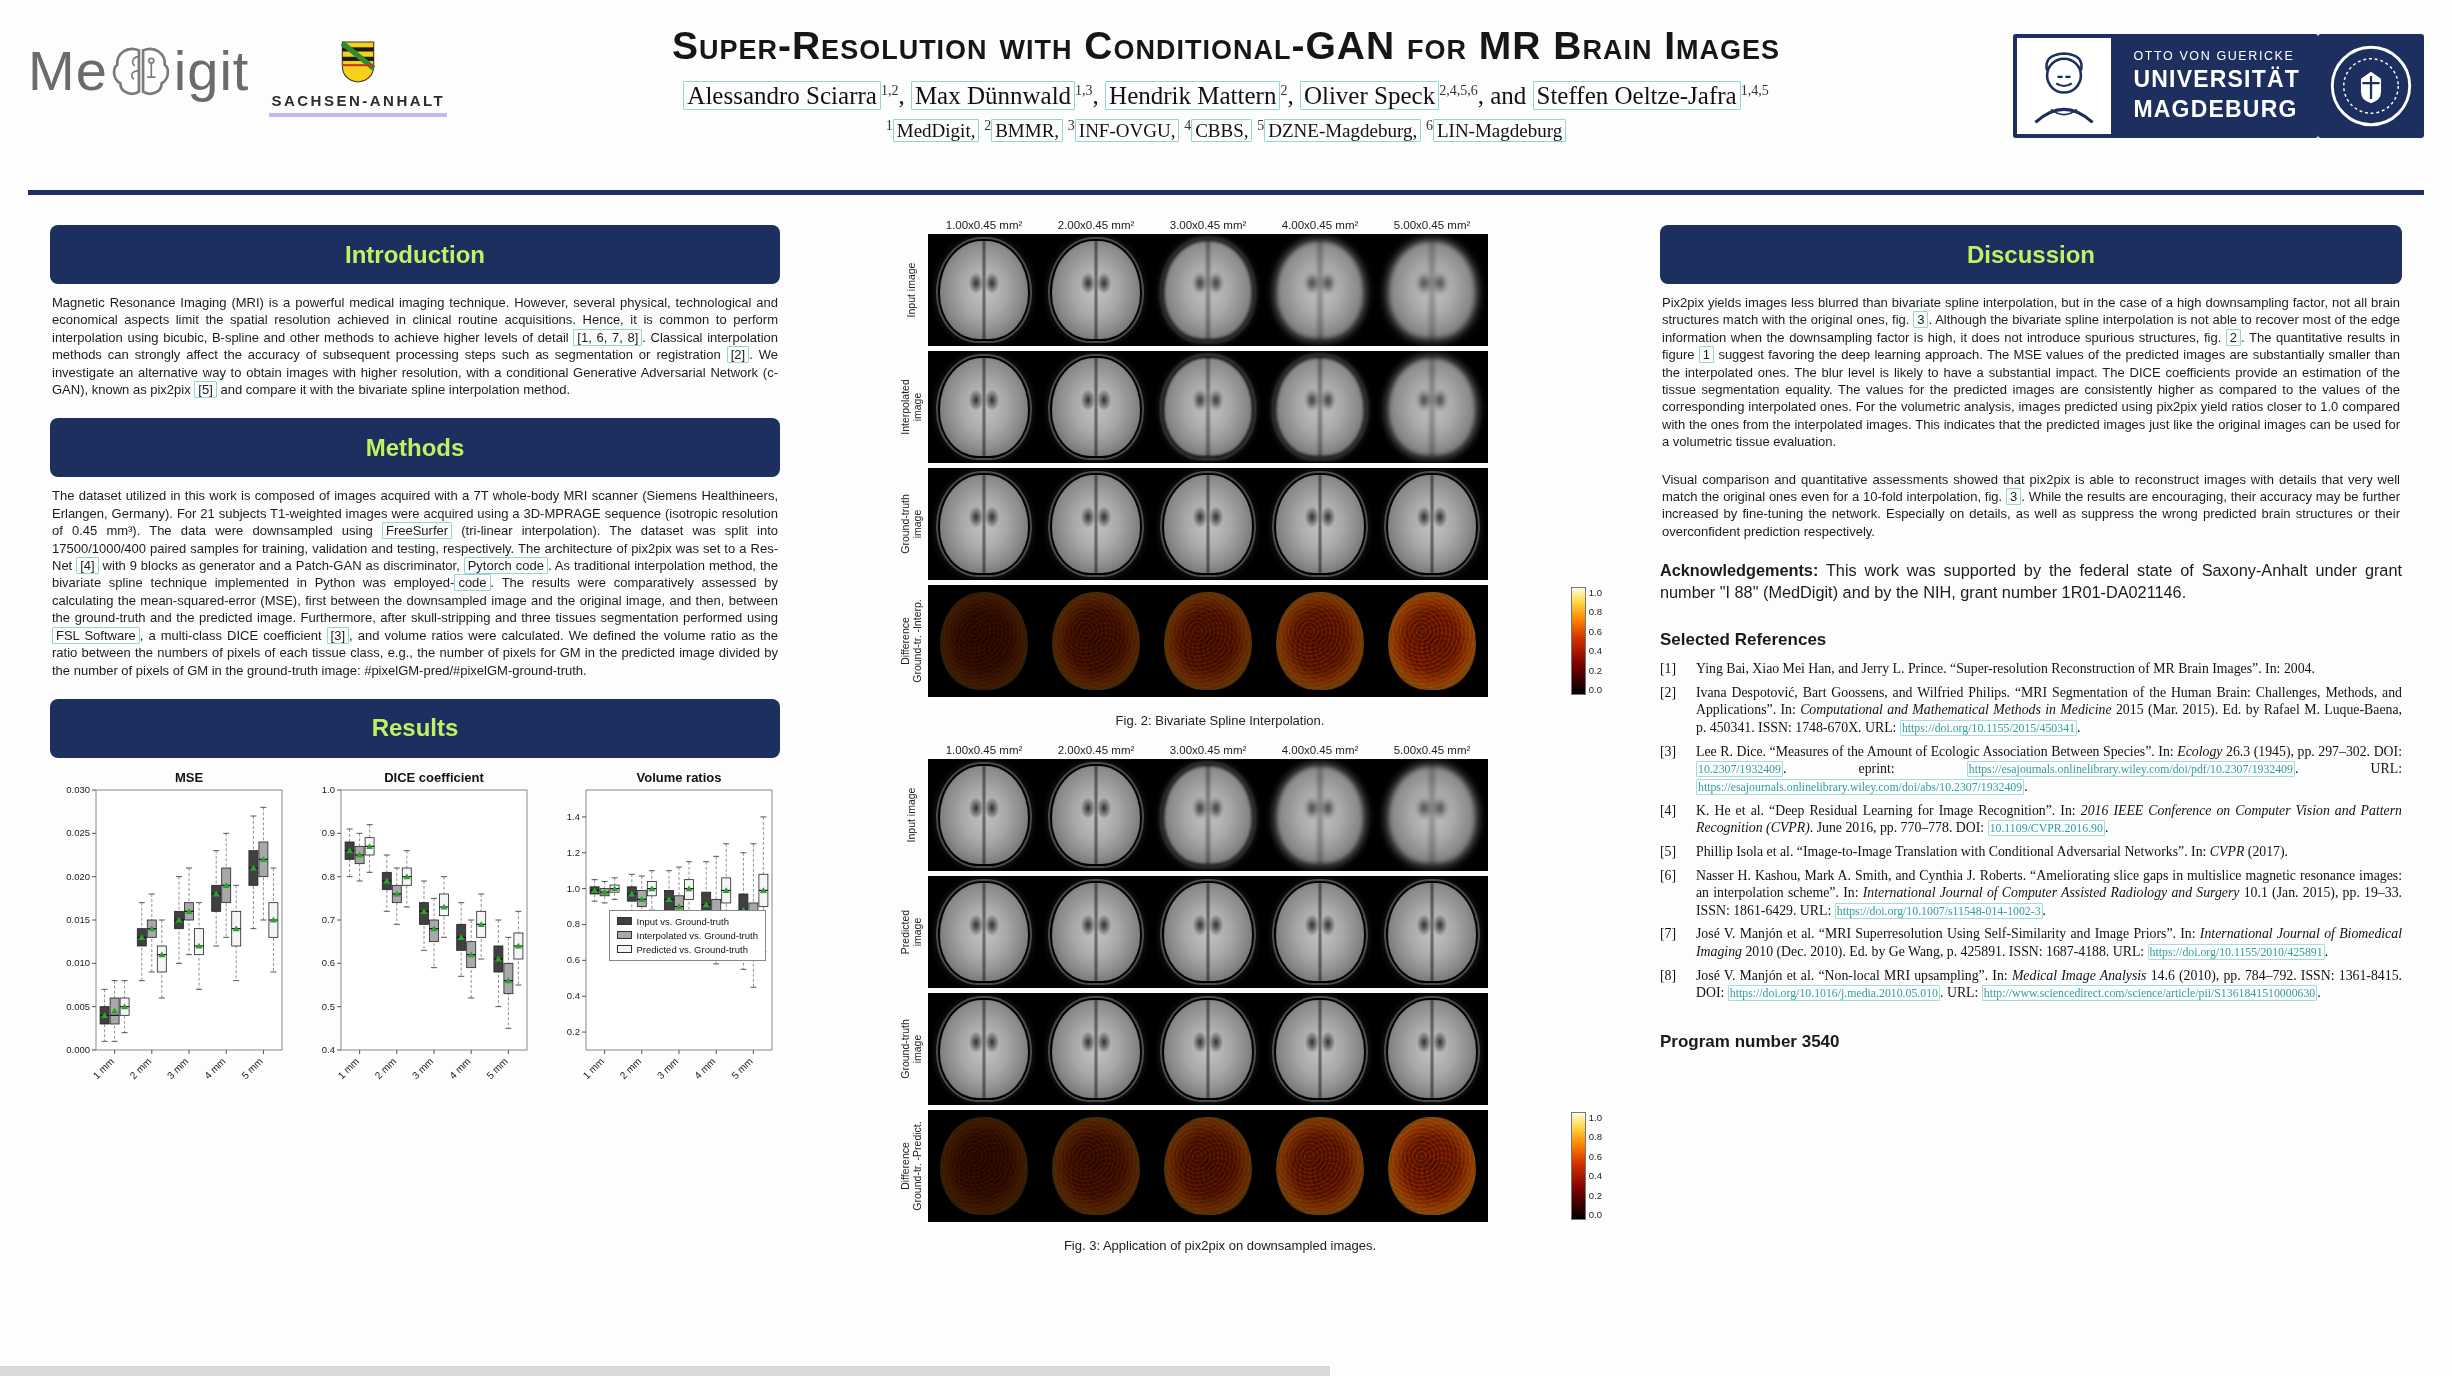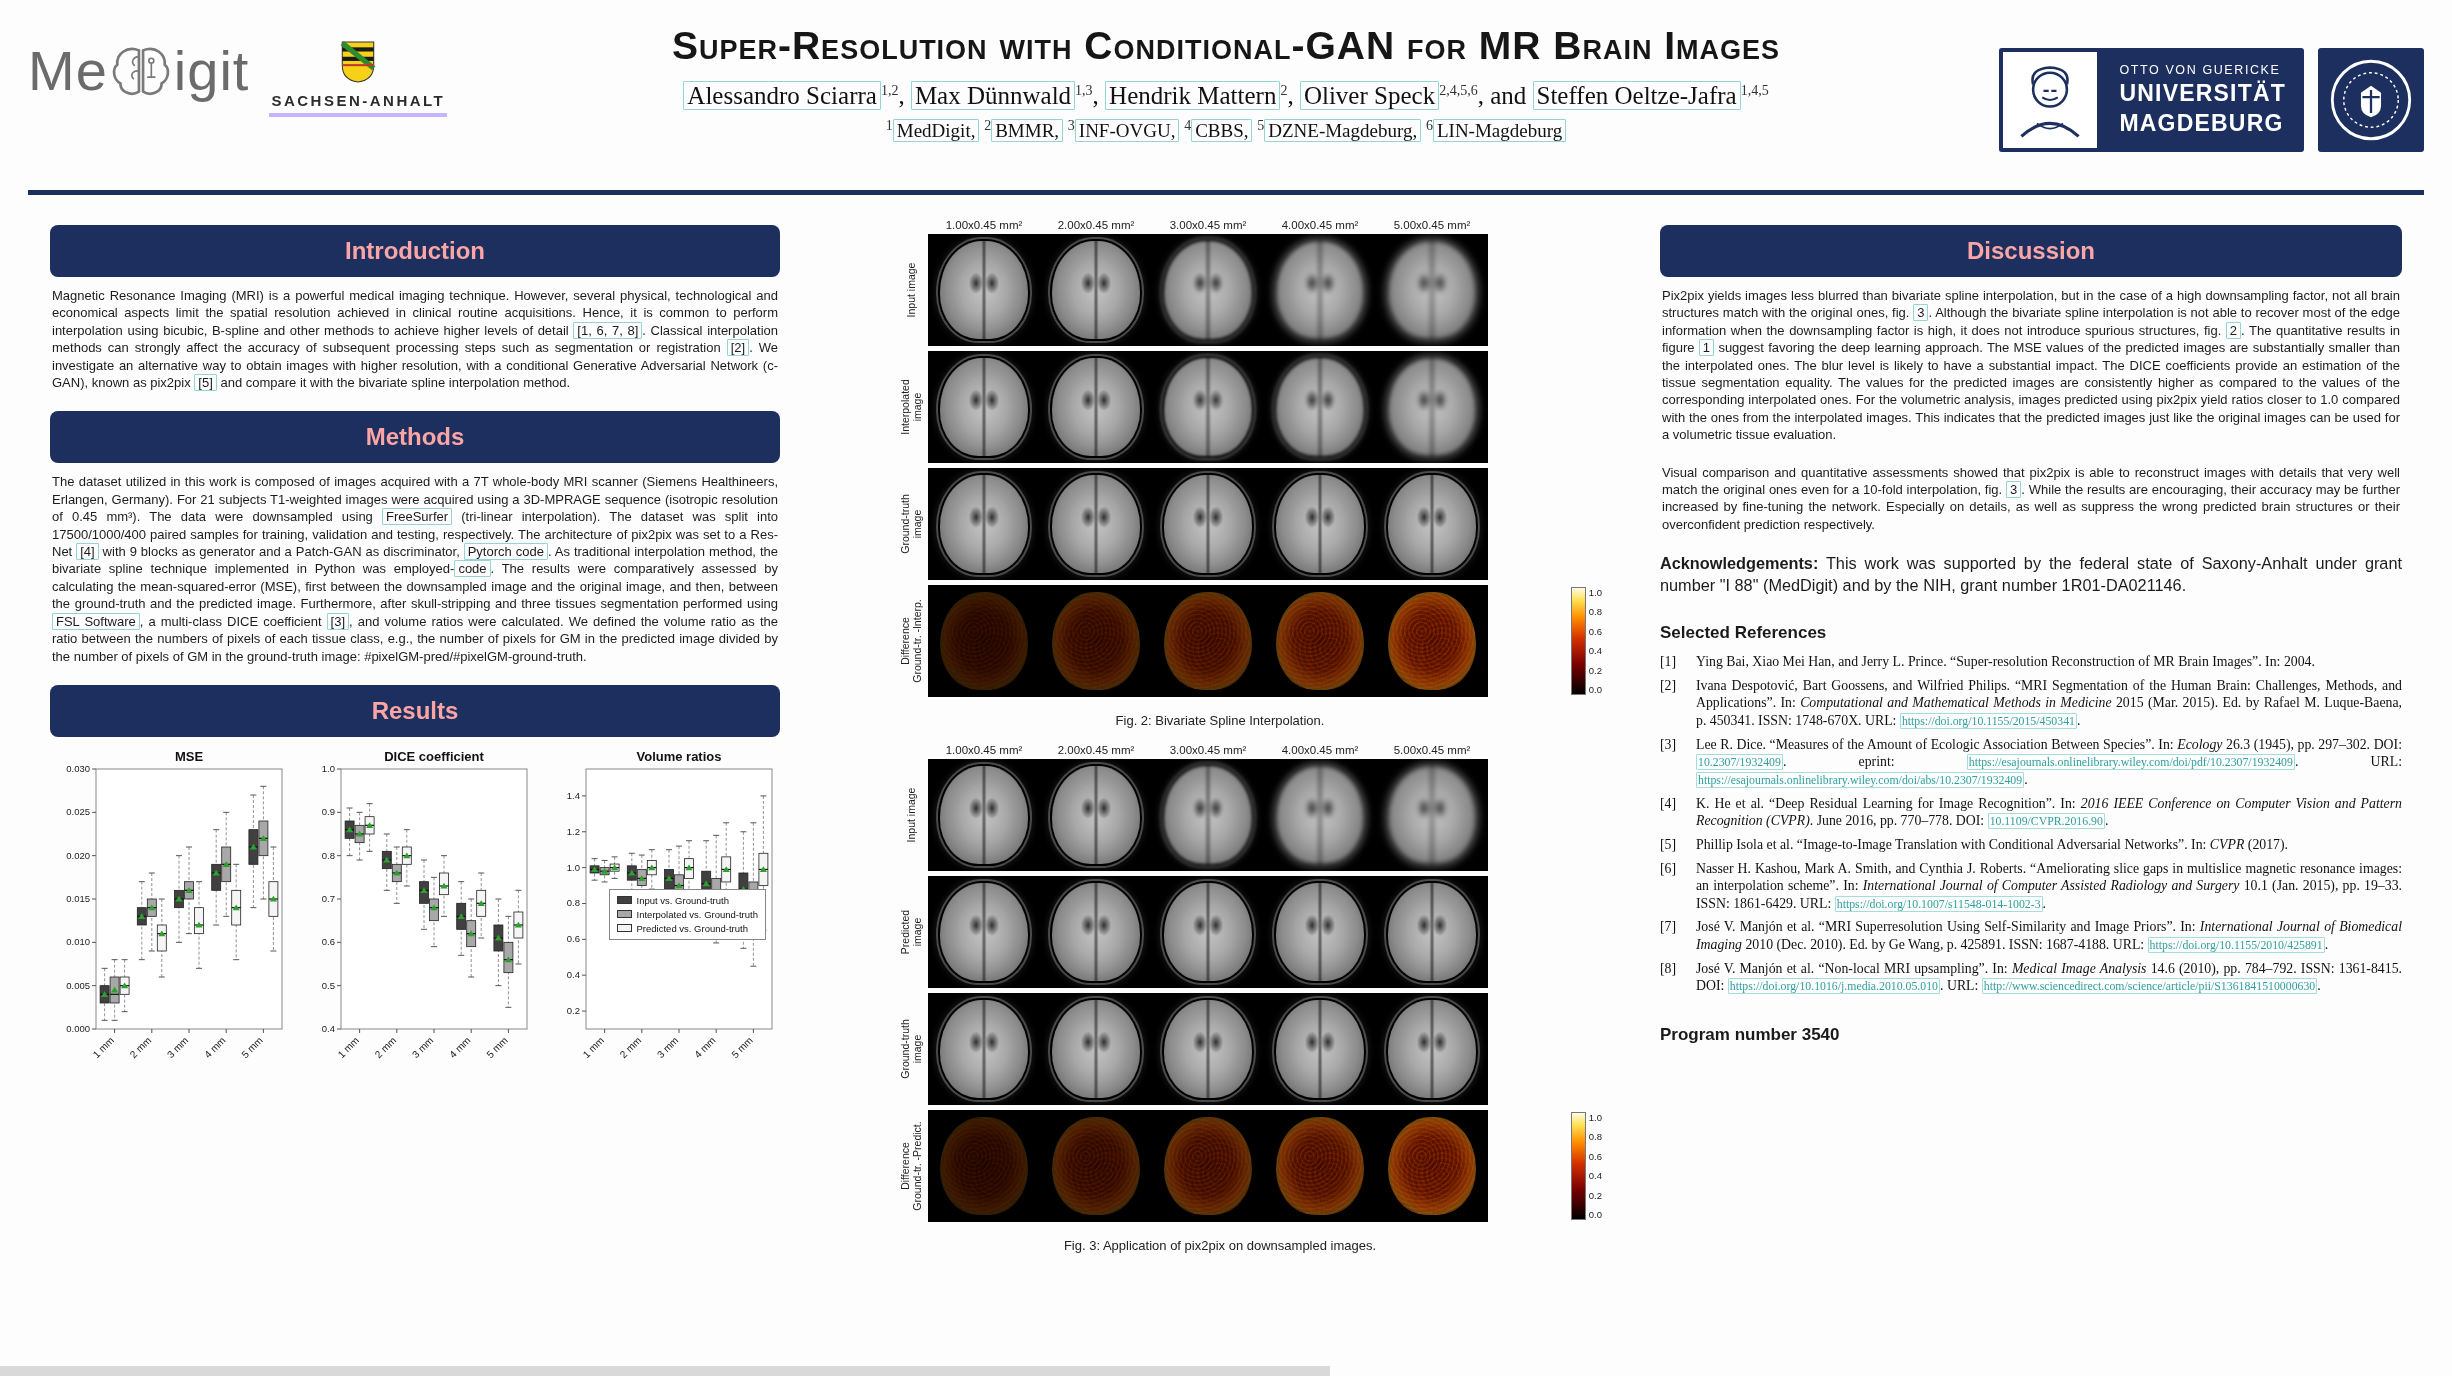--- a/index.html
+++ b/index.html
@@ -12,36 +12,36 @@
   .head-center{position:absolute;left:50%;transform:translateX(-50%);top:24px;width:1420px;text-align:center;}
   .title{font-size:39px;font-weight:bold;font-variant:small-caps;letter-spacing:1px;color:#161616;}
   .authors{margin-top:14px;font-family:"Liberation Serif",serif;font-size:25px;color:#111;}
   .authors sup,.affils sup{font-size:14px;color:#333;}
   .affils{margin-top:8px;font-family:"Liberation Serif",serif;font-size:19px;color:#111;}
   .lnk{border:1px solid #93d5d5;padding:0 3px;border-radius:1px;}
   .logo-left{position:absolute;left:28px;top:38px;display:flex;align-items:flex-start;gap:20px;}
   .md-wordmark{display:flex;align-items:center;font-size:56px;color:#6b6b6b;letter-spacing:1px;}
   .sa-block{display:flex;flex-direction:column;align-items:center;margin-top:2px;}
   .sa-text{font-size:15px;font-weight:bold;letter-spacing:2.5px;color:#2c2c2c;border-bottom:4px solid #c4b5fd;padding:4px 2px 4px;margin-top:4px;}
-  .logo-right{position:absolute;right:28px;top:48px;display:flex;gap:14px;align-items:stretch;}
+  .logo-right{position:absolute;right:28px;top:34px;display:flex;align-items:stretch;}
   .ovgu{display:flex;background:#1c2f5e;height:104px;border-radius:3px;overflow:hidden;}
   .portrait{width:102px;background:#fff;display:flex;align-items:center;justify-content:center;border:4px solid #1c2f5e;}
   .ovgu-text{color:#fff;padding:10px 18px;display:flex;flex-direction:column;justify-content:center;gap:3px;}
   .ovgu-text .sm{font-size:12.5px;letter-spacing:1.6px;}
   .ovgu-text .big{font-size:23px;font-weight:bold;letter-spacing:1.2px;}
   .seal-box{width:106px;height:104px;background:#1c2f5e;border-radius:3px;display:flex;align-items:center;justify-content:center;}
   .rule{height:5px;background:#1c2f5e;margin:0 28px;}
 
   
   main{display:flex;justify-content:space-between;padding:8px 50px 0;}
   .col{display:block;}
   .col-left{width:730px;padding-top:22px;}
   .col-mid{width:680px;padding-top:0;}
   .col-right{width:742px;padding-top:22px;}
-  .bar{background:#1c2f5e;color:#fca5a5;border-radius:8px;height:52px;display:flex;align-items:center;justify-content:center;font-size:24px;font-weight:bold;margin-bottom:10px;}
+  .bar{background:#1c2f5e;color:#bef264;border-radius:8px;height:59px;display:flex;align-items:center;justify-content:center;font-size:24px;font-weight:bold;margin-bottom:10px;}
   .body-text{font-size:13px;line-height:1.34;text-align:justify;margin:8px 2px 20px;color:#1c1c1c;}
 
   
   .charts{display:flex;gap:5px;position:relative;margin-top:6px;}
   .chart-legend{position:absolute;right:14px;top:142px;background:#fff;border:1px solid #888;padding:5px 7px;display:flex;flex-direction:column;gap:3px;font-size:9.5px;color:#111;}
   .lg-item{display:flex;align-items:center;}
   .lg-swatch{width:15px;height:8px;border:1px solid #333;display:inline-block;margin-right:5px;}
   .fig1-caption{text-align:center;font-size:12.5px;color:#222;line-height:1.5;margin-top:10px;}
 
   

